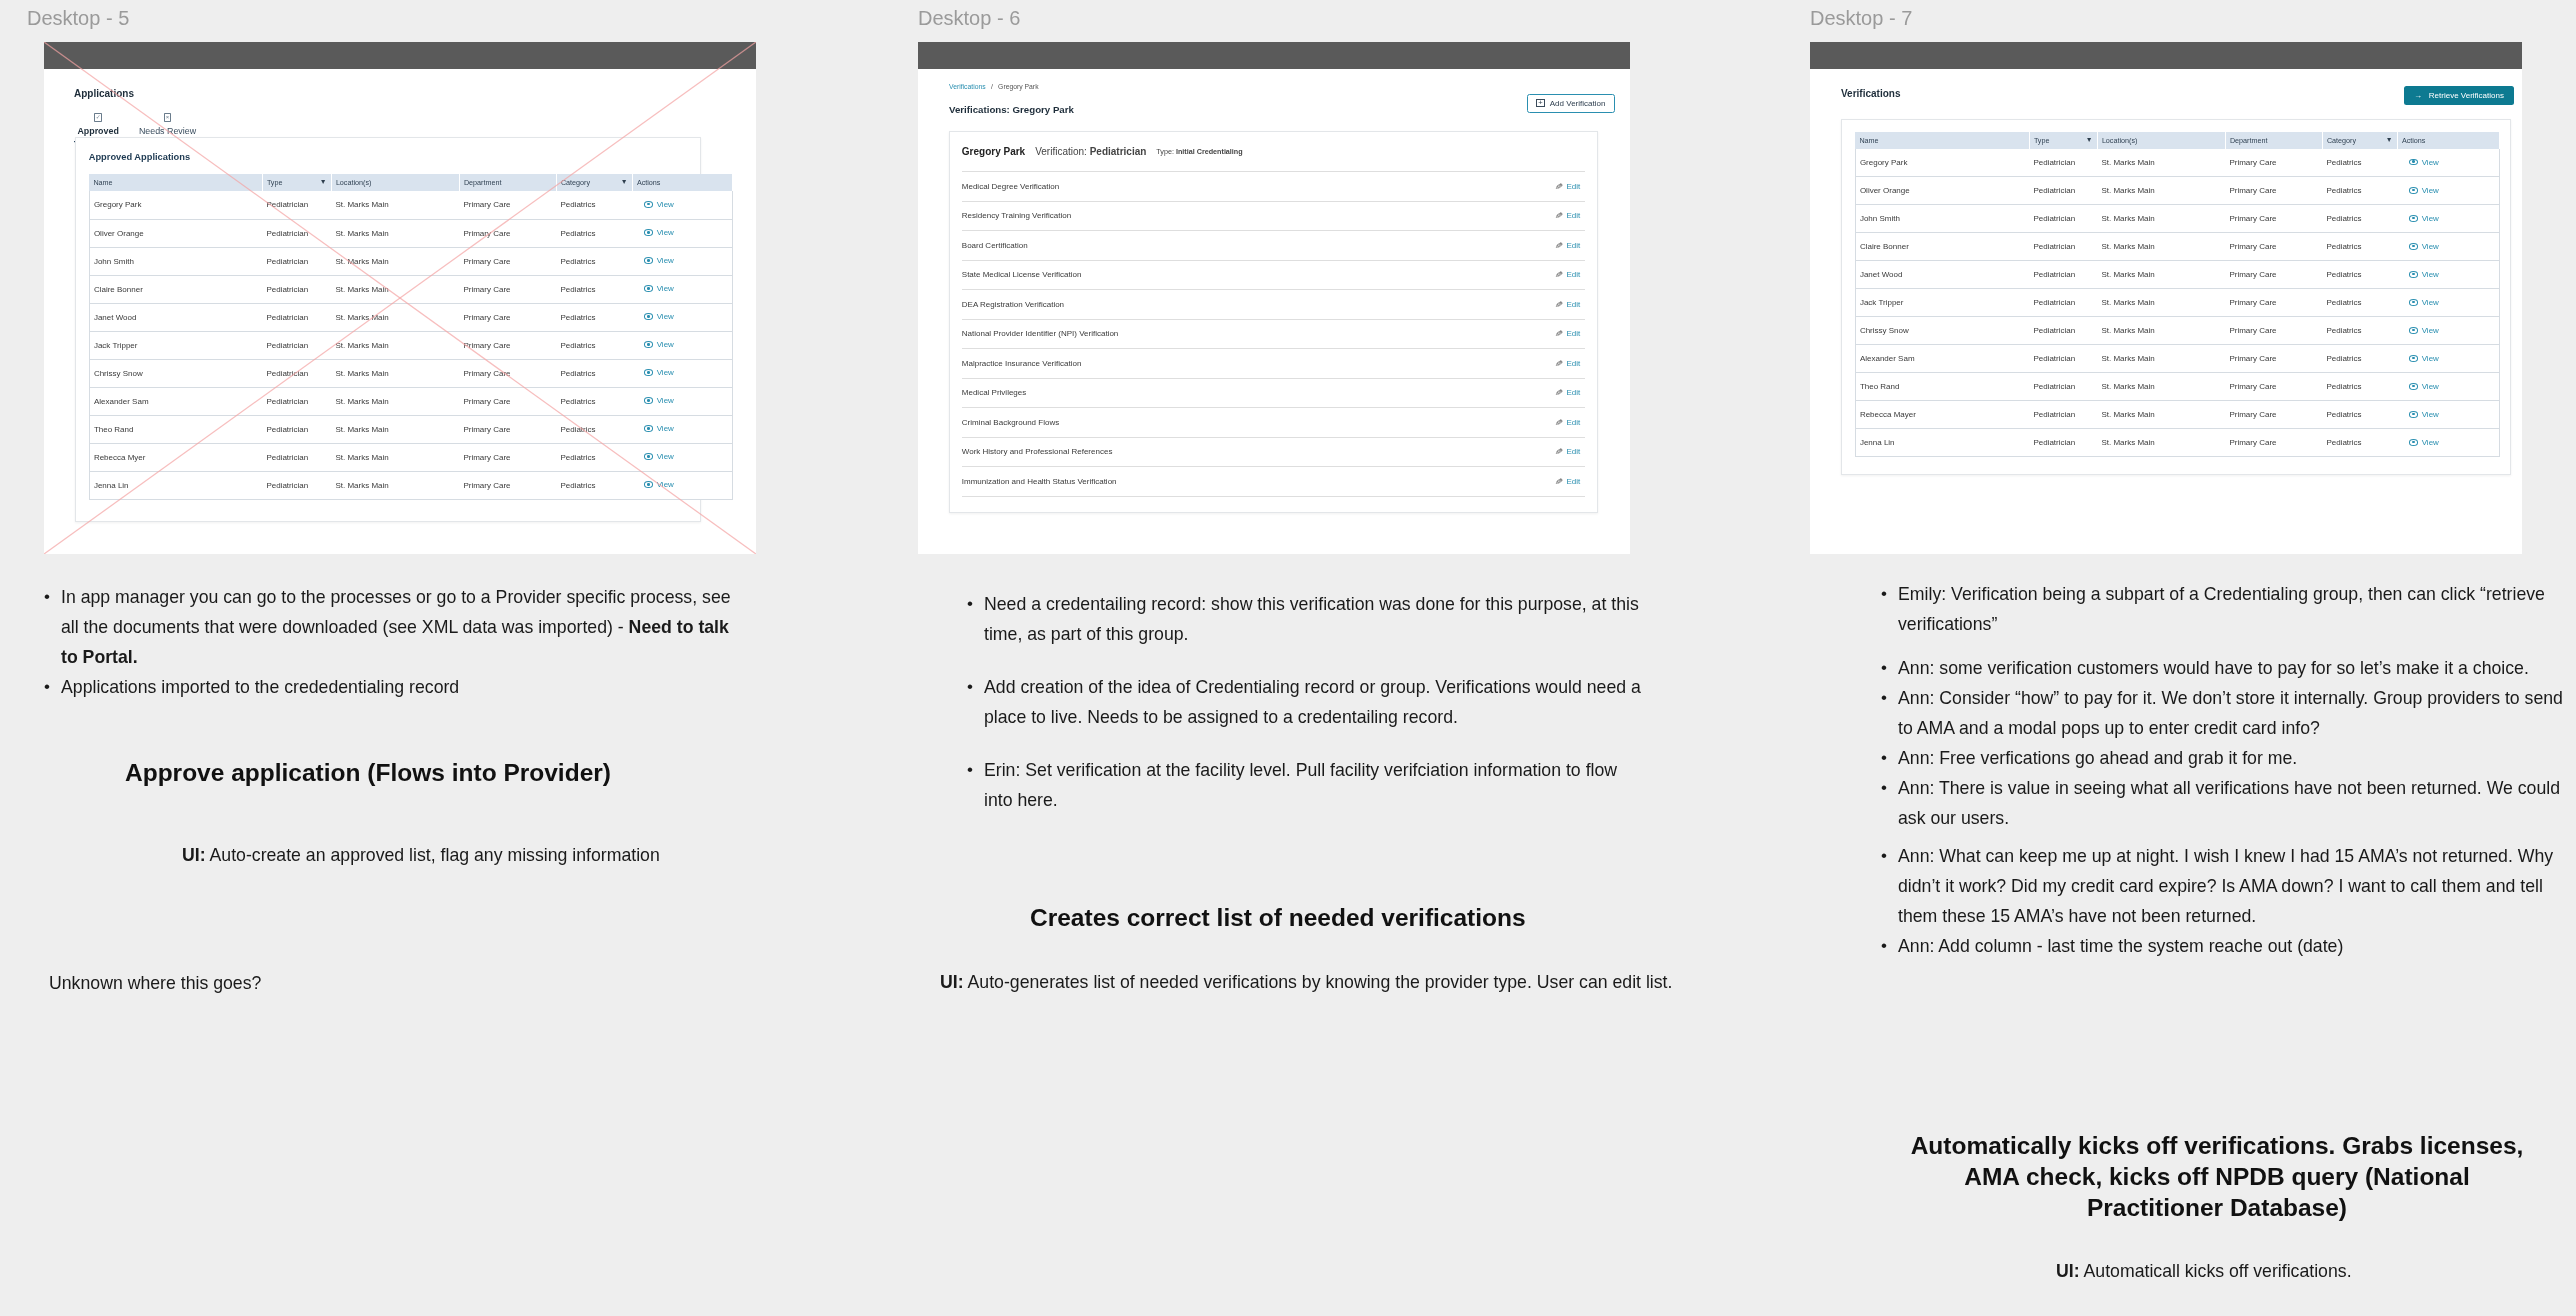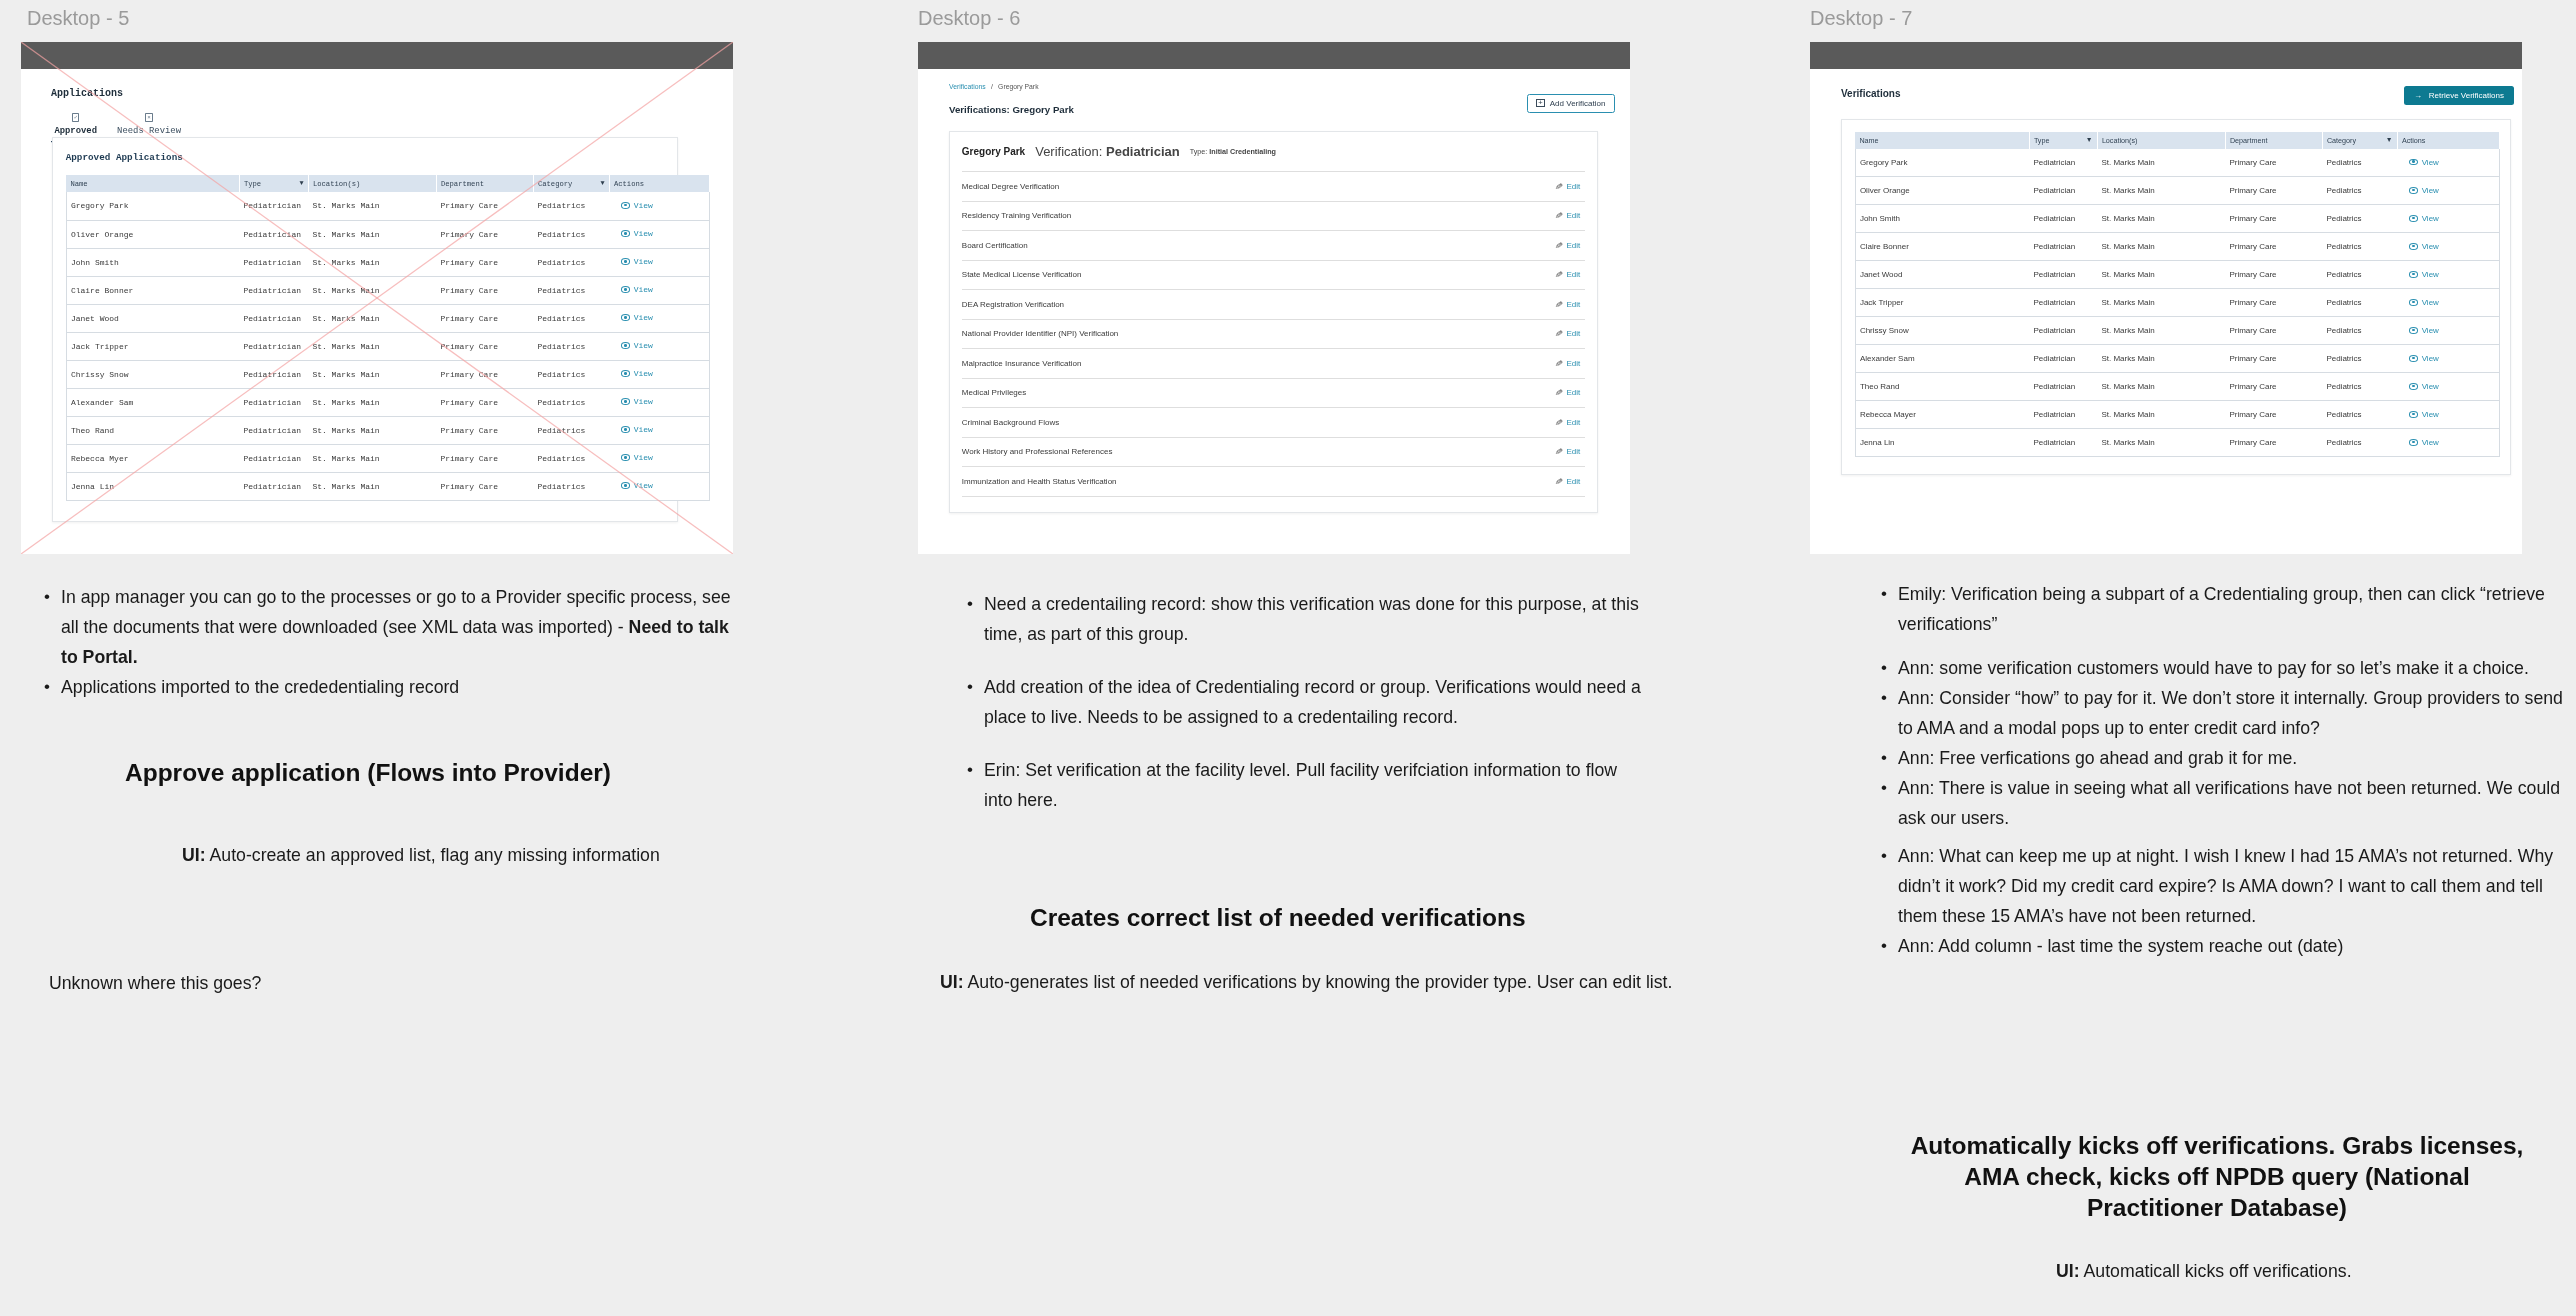--- a/index.html
+++ b/index.html
@@ -4,21 +4,21 @@
 <style>
   * { box-sizing: border-box; margin: 0; padding: 0; }
   html, body { width: 2576px; height: 1317px; background: #eeeeee; overflow: hidden; }
   body { font-family: "Liberation Sans", "DejaVu Sans", sans-serif; color: #1d1d1d; position: relative; }
 
   .frame-label { position: absolute; font-size: 20px; color: #9a9a9a; top: 6.8px; }
   .frame { position: absolute; background: #ffffff; overflow: hidden; }
   .frame-bar { height: 27px; background: #5a5a5a; }
 
   
-  #f5 { left: 21px; top: 42px; width: 712px; height: 512px; font-family: Liberation Mono, monospace; }
+  #f5 { left: 44px; top: 42px; width: 712px; height: 512px; }
   .xmark { position: absolute; inset: 0; pointer-events: none; }
   .page-h { font-size: 10px; font-weight: bold; color: #1e2d3a; }
   .tabs { display: flex; gap: 15px; border-bottom: 0.8px solid #d5dbe1; width: 157px; margin-top: 13.5px; }
   .tab { font-size: 8.9px; padding: 0 1.7px 5px 3.4px; display: flex; align-items: center; gap: 4.2px; color: #3a4d5e; cursor: pointer; flex-direction: column; }
   .tab.active { border-bottom: 1.7px solid #2e4a62; color: #1e2d3a; font-weight: bold; }
   .tab-icon { width: 7.6px; height: 9.3px; border: 0.8px solid #6a7c8c; border-radius: 0.8px; font-size: 5.9px; line-height: 7.6px; text-align: center; color: #6a7c8c; }
 
   .card { background: #fff; border: 0.8px solid #e3e6e9; box-shadow: 0 0.8px 2.5px rgba(0,0,0,0.06); }
   .card-title { font-size: 9.3px; font-weight: bold; color: #1e3a52; }
 
@@ -245,21 +245,21 @@
     <span>Gregory Park</span>
   </div>
   <div class="page-h" style="position:absolute; left:31px; top:62px; font-size:9.7px;">Verifications: Gregory Park</div>
   <div class="btn-outline" style="left:609px; top:52px; height:18.6px;">
     <span class="plus-box">+</span>
     <span>Add Verification</span>
   </div>
   <div class="card" style="position:absolute; left:31px; top:89px; width:649px; height:382px; padding:0 11.8px;">
     <div style="display:flex; align-items:center; gap:10px; height:40px; border-bottom:1.3px solid #dedede;">
       <span style="font-size:10px; font-weight:bold; color:#222;">Gregory Park</span>
-      <span style="font-size:13px; color:#444;"><span>Verification:</span> <b>Pediatrician</b></span>
+      <span style="font-size:10px; color:#444;"><span>Verification:</span> <b>Pediatrician</b></span>
       <span style="font-size:7.2px; color:#444;"><span>Type:</span> <b>Initial Credentialing</b></span>
     </div>
     <div id="ver-list">
         <div class="ver-row">
           <span>Medical Degree Verification</span>
     <span class="edit-link">
             <span class="pencil">✎</span>
             <span>Edit</span>
           </span>
         </div>

